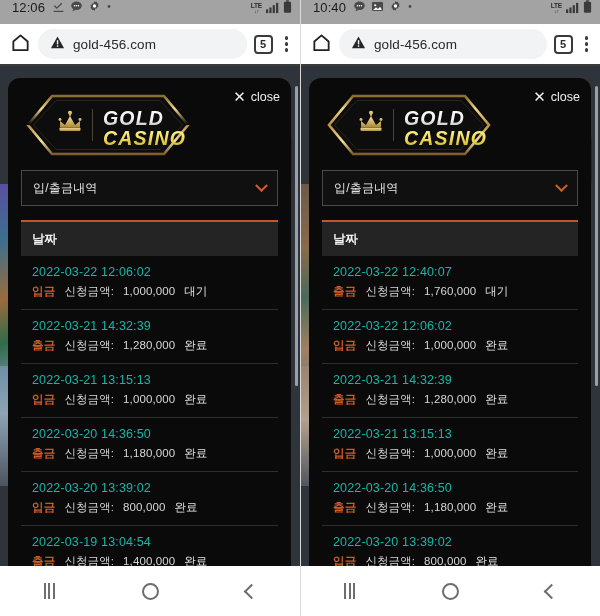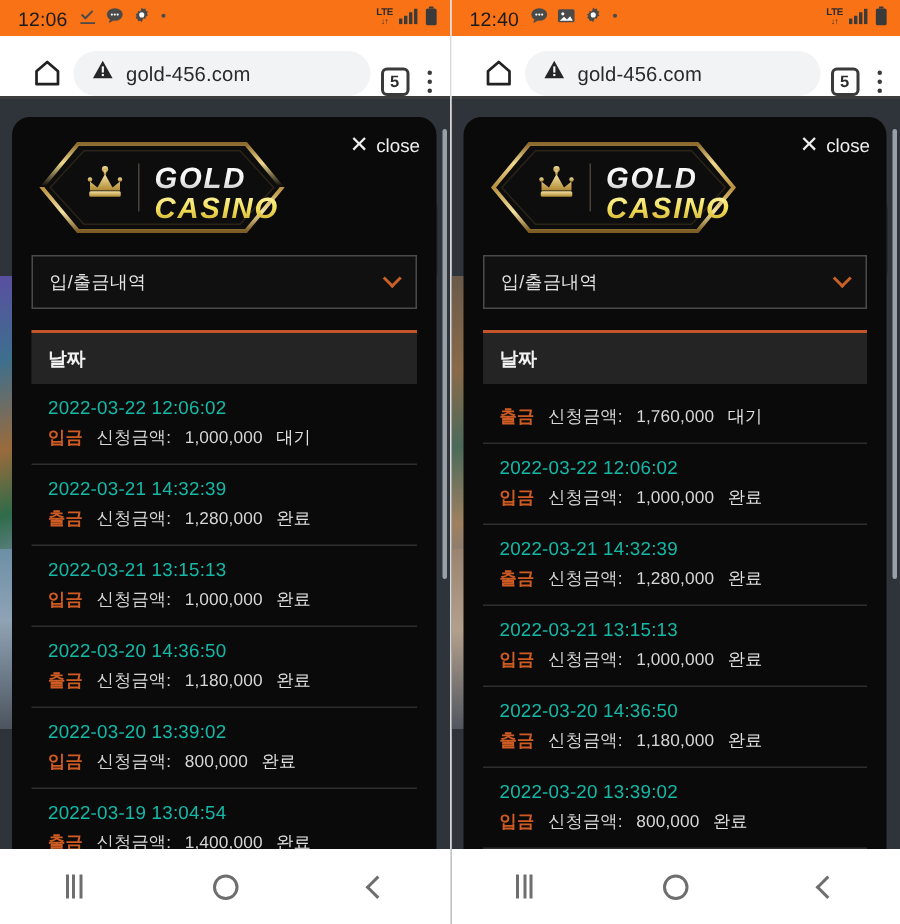--- a/index.html
+++ b/index.html
@@ -9,38 +9,38 @@
     font-family: "Liberation Sans", "DejaVu Sans", sans-serif;
     overflow: hidden;
   }
   .screen-pair { display: flex; width: 600px; height: 616px; }
   .phone { position: relative; width: 300px; height: 616px; background: #fff; overflow: hidden; }
   .phone.right { border-left: 1px solid #d9d9d9; }
 
   
   .statusbar {
     height: 24px; width: 100%;
-    display: flex; align-items: center;
+    display: flex; align-items: flex-start;
     padding: 0 8px 0 12px;
-    background: #f97316; color: #1c1c1c;
+    background: #a3a3a3; color: #1c1c1c;
     font-size: 12.5px; position: relative;
   }
   .clock { font-size: 13px; letter-spacing: .1px; color: #1b1b1b; }
   .sb-icons { display: flex; align-items: center; gap: 5px; margin-left: 7px; }
   .sb-right { margin-left: auto; display: flex; align-items: center; gap: 3px; }
   .sb-ico { display: inline-block; }
   .lte-box { display: flex; flex-direction: column; align-items: center; line-height: 1; }
   .lte-t { font-size: 6.5px; font-weight: 700; letter-spacing: -0.2px; color: #2b2b2b; }
   .lte-b { font-size: 5.5px; color: #2b2b2b; letter-spacing: -0.3px; }
 
   
   .browserbar {
     height: 42px; width: 100%;
-    display: flex; align-items: flex-end;
-    padding: 0 7px 0 21px; gap: 7px;
+    display: flex; align-items: center;
+    padding: 0 7px 0 10px; gap: 7px;
     background: #ffffff;
     border-bottom: 2px solid #3c3c3c;
   }
   .omnibox {
     flex: 1; height: 30px; border-radius: 16px;
     background: #f1f3f4; display: flex; align-items: center;
     padding: 0 12px; gap: 8px; overflow: hidden;
   }
   .url-text { font-size: 13.5px; color: #2a2a2a; white-space: nowrap; letter-spacing: .1px; }
   .tabcount {
@@ -363,21 +363,21 @@
           <i></i>
         </div>
       <div class="nav-home"></div>
       <div class="nav-back"></div>
     </div>
   </div>
 
   <div class="phone right">
 
     <div class="statusbar">
-      <span class="clock">12:40</span>
+      <span class="clock">10:40</span>
       <span class="sb-icons">
         <span class="sb-ico">
           <svg width="13" height="13" viewBox="0 0 16 16">
               <ellipse cx="8" cy="7" rx="6.5" ry="5.2" fill="#4a4a4a"></ellipse>
               <path d="M4 11l-1 3 4-2z" fill="#4a4a4a"></path>
               <circle cx="5.6" cy="7" r=".9" fill="#fff"></circle>
               <circle cx="8" cy="7" r=".9" fill="#fff"></circle>
               <circle cx="10.4" cy="7" r=".9" fill="#fff"></circle>
             </svg>
         </span>
@@ -508,20 +508,21 @@
             <span class="chev-down"></span>
           </div>
         </div>
 
         <div class="table">
           <div class="thead">
             <span class="thead-label">날짜</span>
           </div>
           <div class="tbody">
             <div class="trow">
+              <div class="r1">2022-03-22 12:40:07</div>
               <div class="r2">
                 <span class="ttype">출금</span>
                 <span class="tamt">신청금액:</span>
                 <span class="tamt">1,760,000</span>
                 <span class="tstat">대기</span>
               </div>
             </div>
             <div class="trow">
               <div class="r1">2022-03-22 12:06:02</div>
               <div class="r2">

